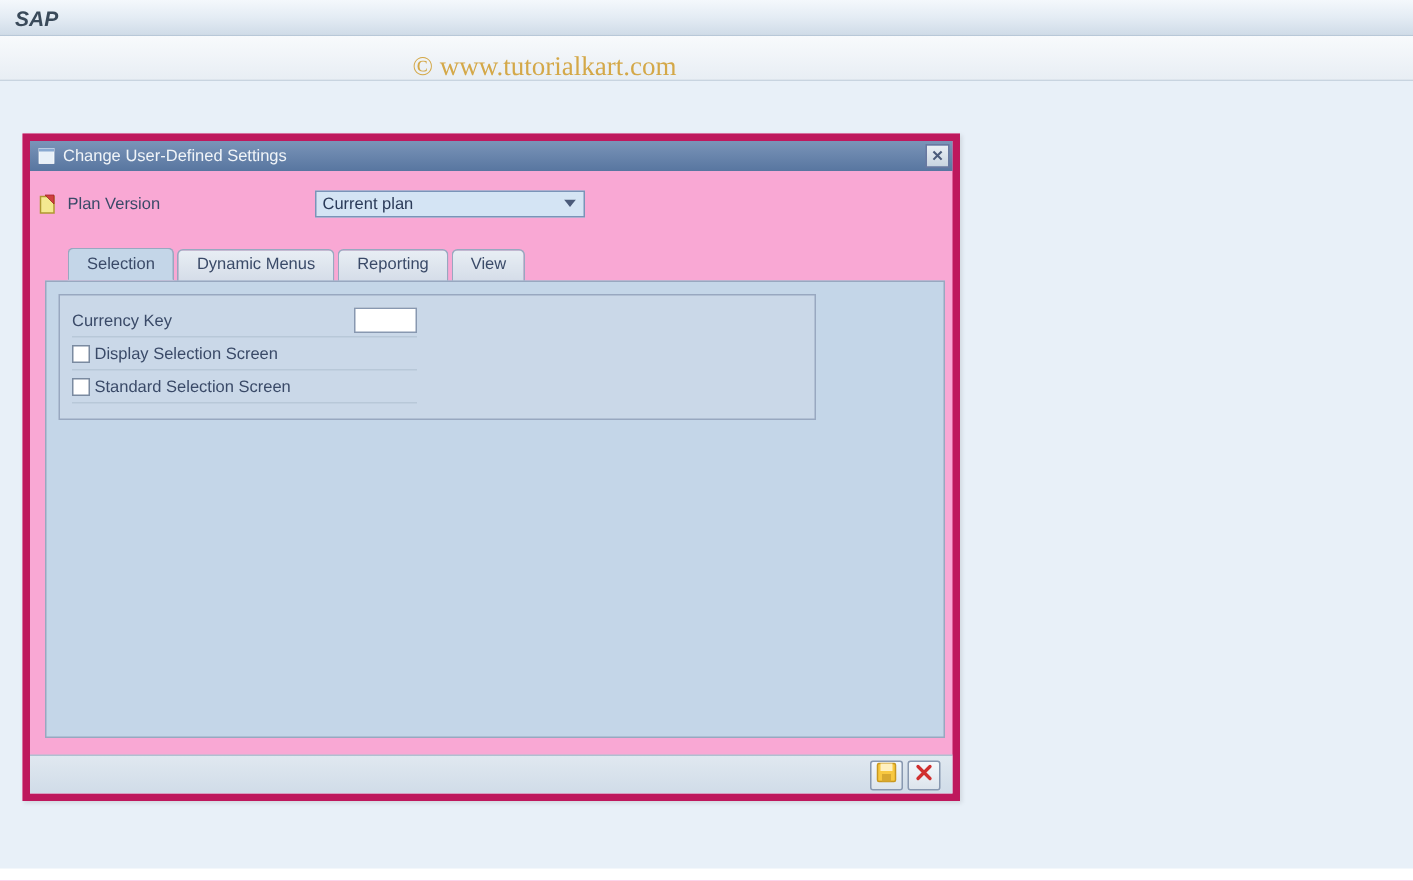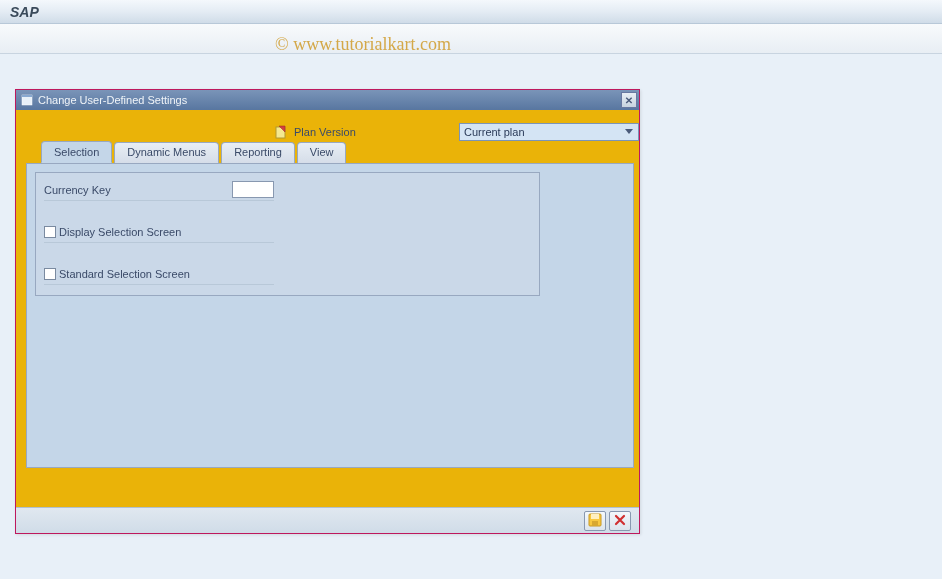--- a/index.html
+++ b/index.html
@@ -41,22 +41,22 @@
     pointer-events: none;
     z-index: 100;
   }
   .main-area {
     background: #e8f0f8;
     height: calc(100% - 62px);
     padding: 35px 15px 15px 15px;
     position: relative;
   }
   .dialog {
-    background: #eab308;
-    border: 1px solid #be185d;
+    background: #f9a8d4;
+    border: 5px solid #be185d;
     width: 625px;
     height: 445px;
     position: relative;
     box-shadow: 1px 1px 3px rgba(0,0,0,0.1);
   }
   .dialog-titlebar {
     background: linear-gradient(to bottom, #7a94b8 0%, #5876a0 100%);
     height: 20px;
     display: flex;
     align-items: center;
@@ -88,22 +88,22 @@
     font-size: 10px;
     color: #4a5a7a;
     font-weight: bold;
   }
   .dialog-body {
     padding: 13px 0 0 5px;
   }
   .field-row {
     display: flex;
     align-items: center;
+    margin-bottom: 20px;
     padding-left: 0;
-    justify-content: flex-end;
   }
   .field-icon {
     width: 16px;
     height: 16px;
     margin-right: 4px;
   }
   .field-label {
     width: 165px;
     color: #3a4a68;
     font-size: 11px;
@@ -202,21 +202,20 @@
     border: 1px solid #8898b0;
     padding: 0 2px;
     font-size: 11px;
   }
   .checkbox-row {
     display: flex;
     align-items: center;
     height: 22px;
     border-bottom: 1px solid #b8c8d8;
     width: 230px;
-    margin-top: 20px;
   }
   .checkbox {
     width: 12px;
     height: 12px;
     background: #fff;
     border: 1px solid #7a8aa0;
     margin-right: 3px;
     cursor: pointer;
   }
   .checkbox-label {

